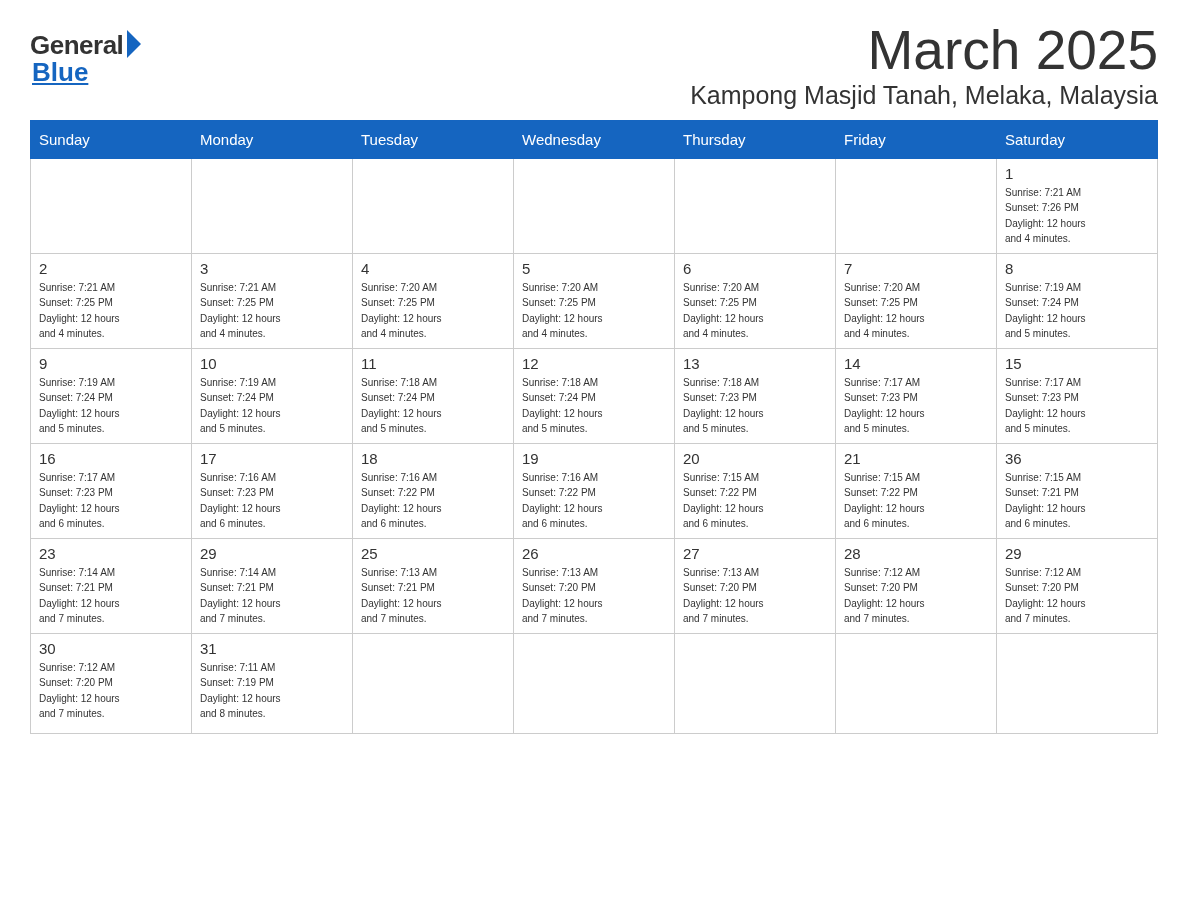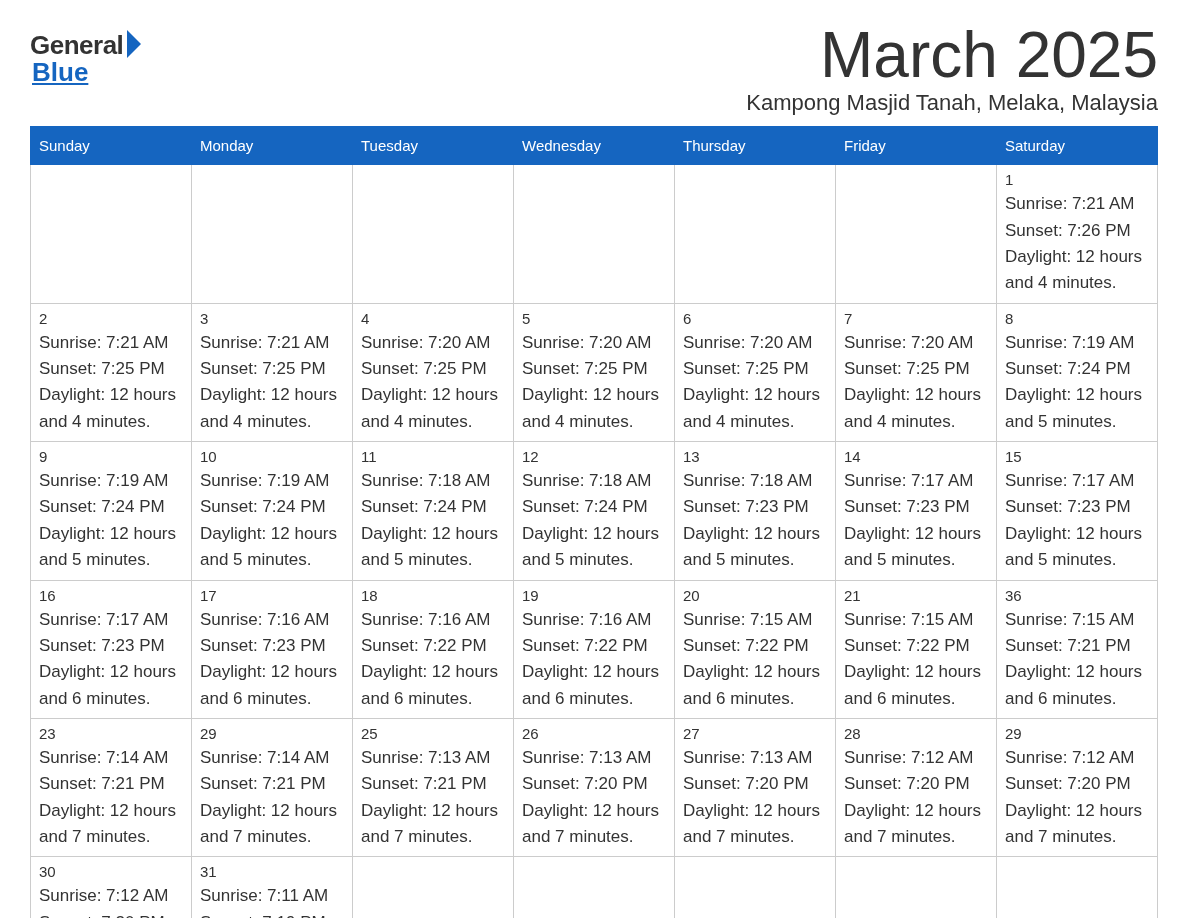--- a/index.html
+++ b/index.html
@@ -47,27 +47,27 @@
       font-weight: bold;
       color: #1565C0;
       margin-top: -4px;
       margin-left: 2px;
       text-decoration: underline;
     }
     .title-block {
       text-align: right;
     }
     .month-title {
-      font-size: 64px;
+      font-size: 55px;
       font-weight: normal;
       color: #333;
       line-height: 1.1;
     }
     .location-title {
-      font-size: 22px;
+      font-size: 25px;
       color: #333;
       font-weight: normal;
     }
     table {
       width: 100%;
       border-collapse: collapse;
       margin-top: 8px;
     }
     thead tr th {
       background-color: #1565C0;
@@ -89,21 +89,21 @@
       background: #fff;
     }
     .day-number {
       font-size: 15px;
       font-weight: normal;
       color: #333;
       display: block;
       margin-bottom: 3px;
     }
     .day-info {
-      font-size: 17px;
+      font-size: 10px;
       line-height: 1.55;
       color: #333;
     }
     tbody tr td.empty {
       background: #fff;
     }
     tbody tr:last-child td {
       height: 100px;
       margin-top: 7px;
     }

